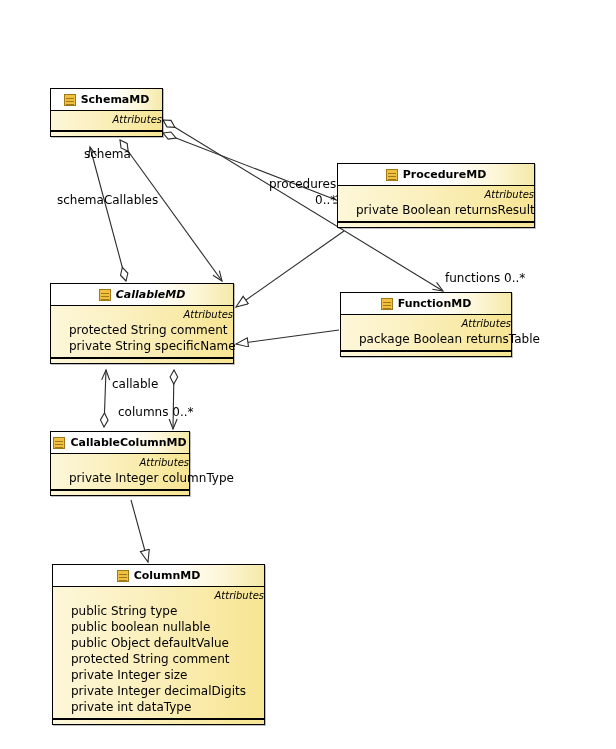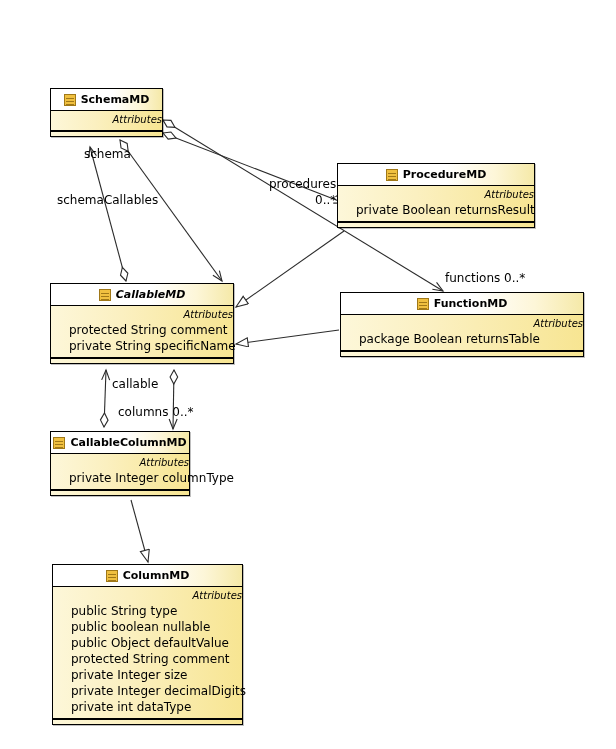--- a/index.html
+++ b/index.html
@@ -179,21 +179,21 @@
       <span class="class-name abstract">CallableMD</span>
     </div>
     <div class="class-attrs">
       <div class="attrs-title">Attributes</div>
       <div class="attr-row">protected String comment</div>
       <div class="attr-row">private String specificName</div>
     </div>
     <div class="class-methods"></div>
   </div>
 
-  <div class="uml-class" style="left:340px; top:292px; width:244px;">
+  <div class="uml-class" style="left:340px; top:292px; width:172px;">
     <div class="class-header">
       <span class="class-icon"></span>
       <span class="class-name">FunctionMD</span>
     </div>
     <div class="class-attrs">
       <div class="attrs-title">Attributes</div>
       <div class="attr-row">package Boolean returnsTable</div>
     </div>
     <div class="class-methods"></div>
   </div>
@@ -203,21 +203,21 @@
       <span class="class-icon"></span>
       <span class="class-name">CallableColumnMD</span>
     </div>
     <div class="class-attrs">
       <div class="attrs-title">Attributes</div>
       <div class="attr-row">private Integer columnType</div>
     </div>
     <div class="class-methods"></div>
   </div>
 
-  <div class="uml-class" style="left:52px; top:564px; width:191px;">
+  <div class="uml-class" style="left:52px; top:564px; width:213px;">
     <div class="class-header">
       <span class="class-icon"></span>
       <span class="class-name">ColumnMD</span>
     </div>
     <div class="class-attrs">
       <div class="attrs-title">Attributes</div>
       <div class="attr-row">public String type</div>
       <div class="attr-row">public boolean nullable</div>
       <div class="attr-row">public Object defaultValue</div>
       <div class="attr-row">protected String comment</div>

